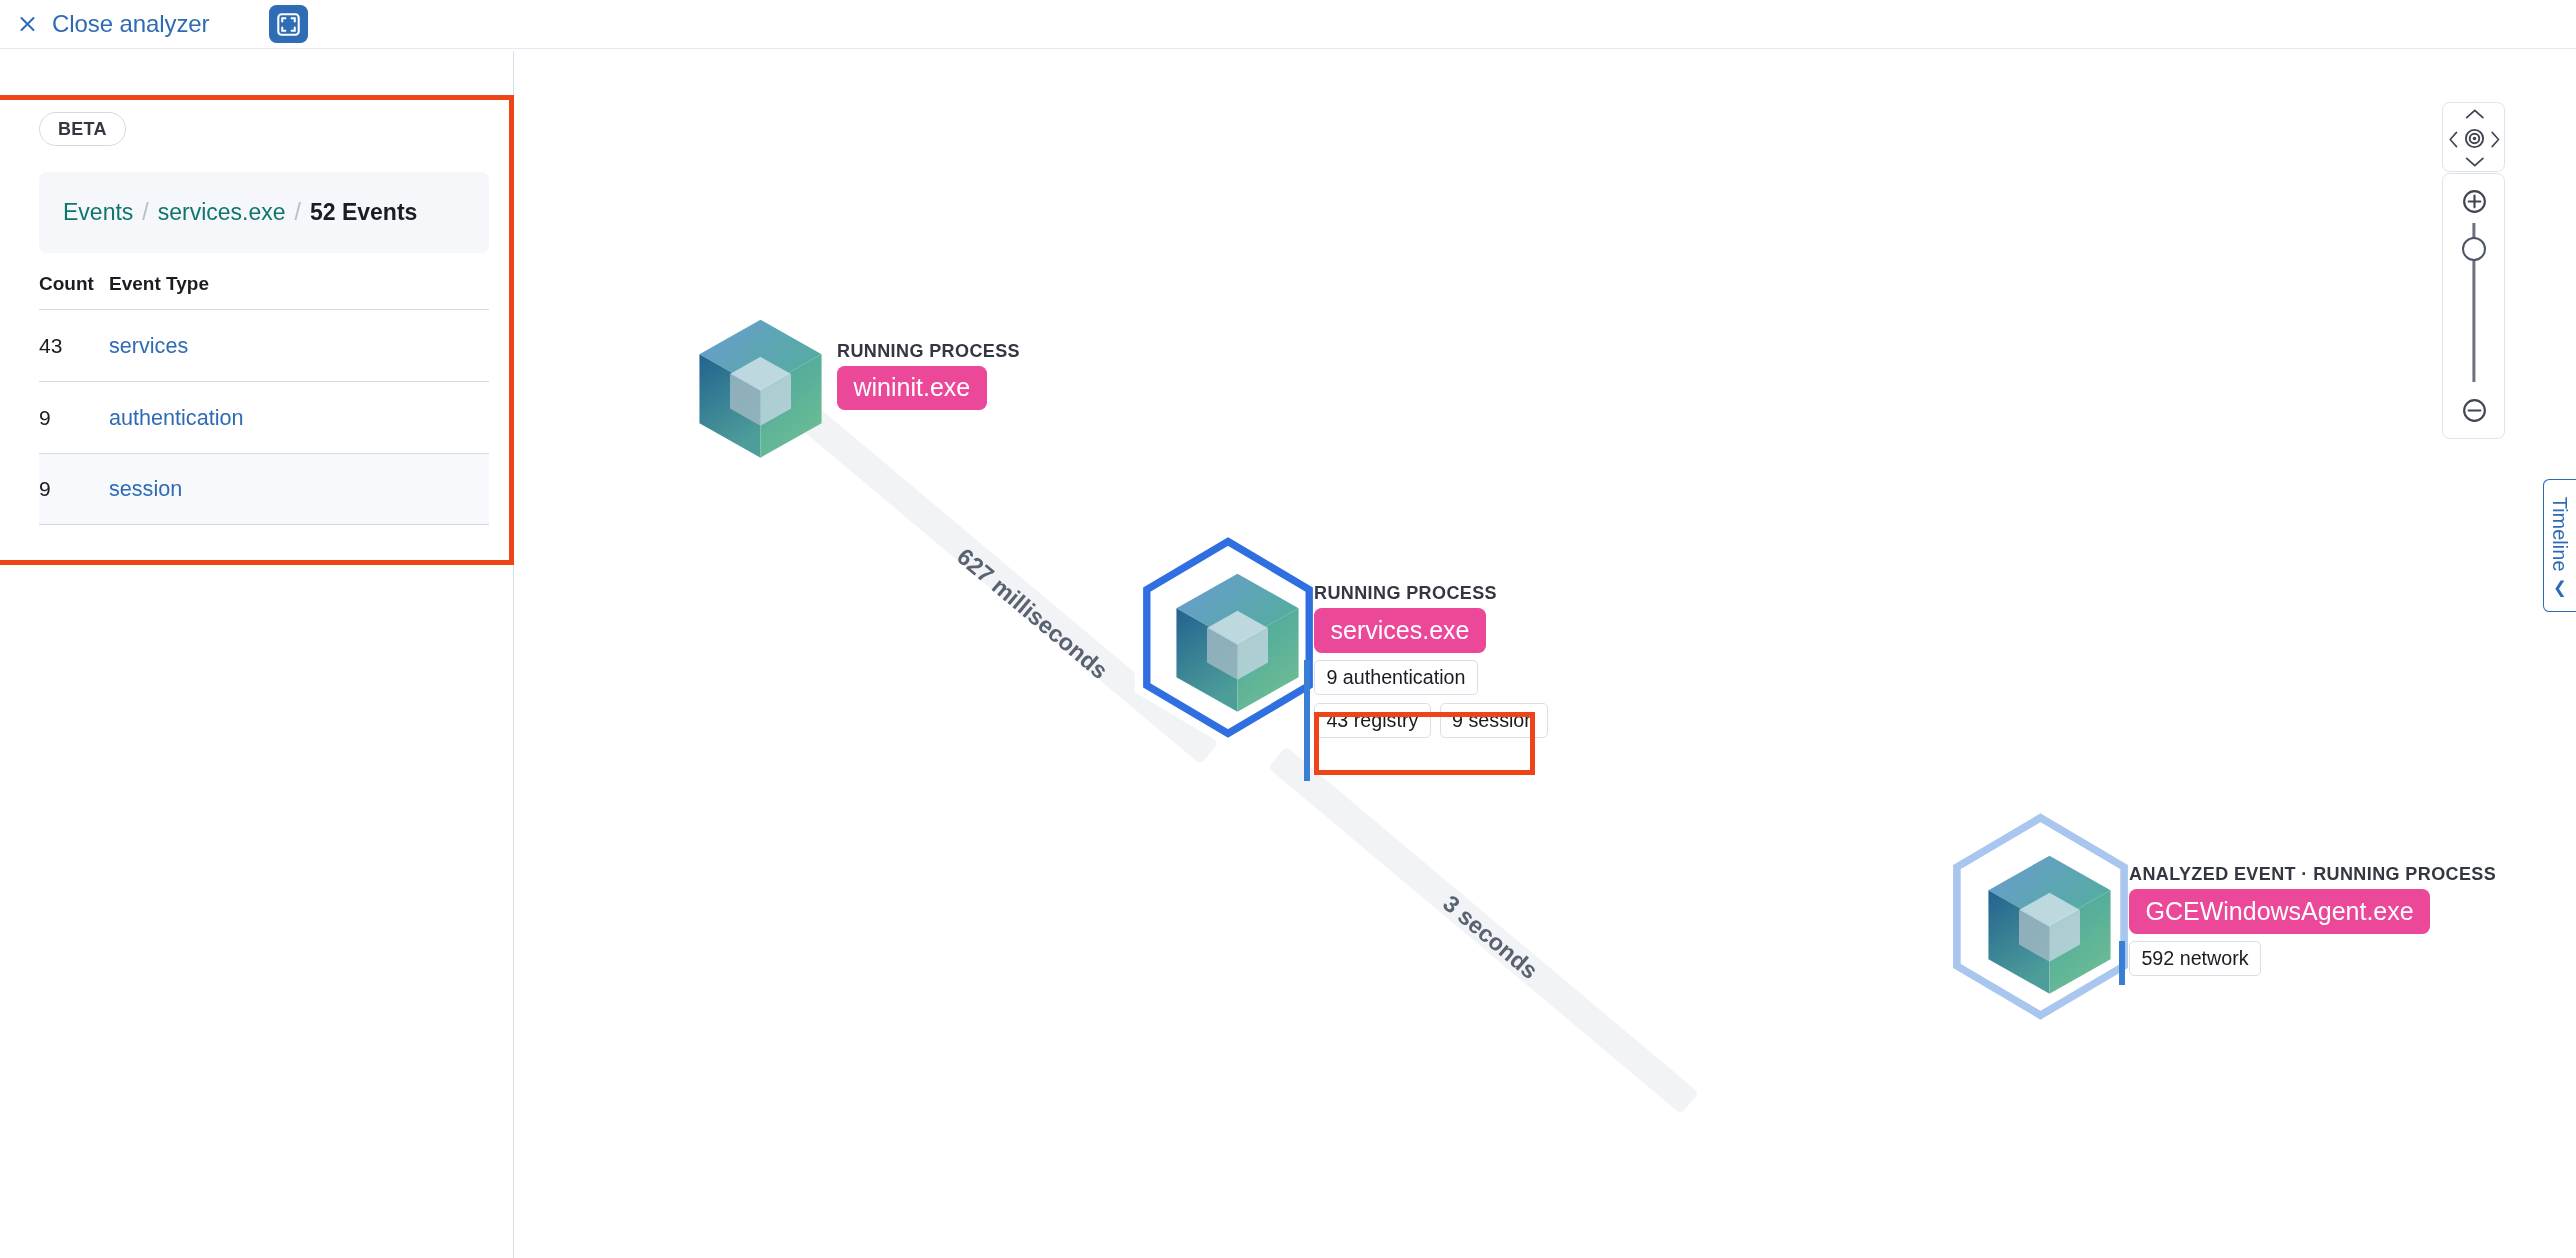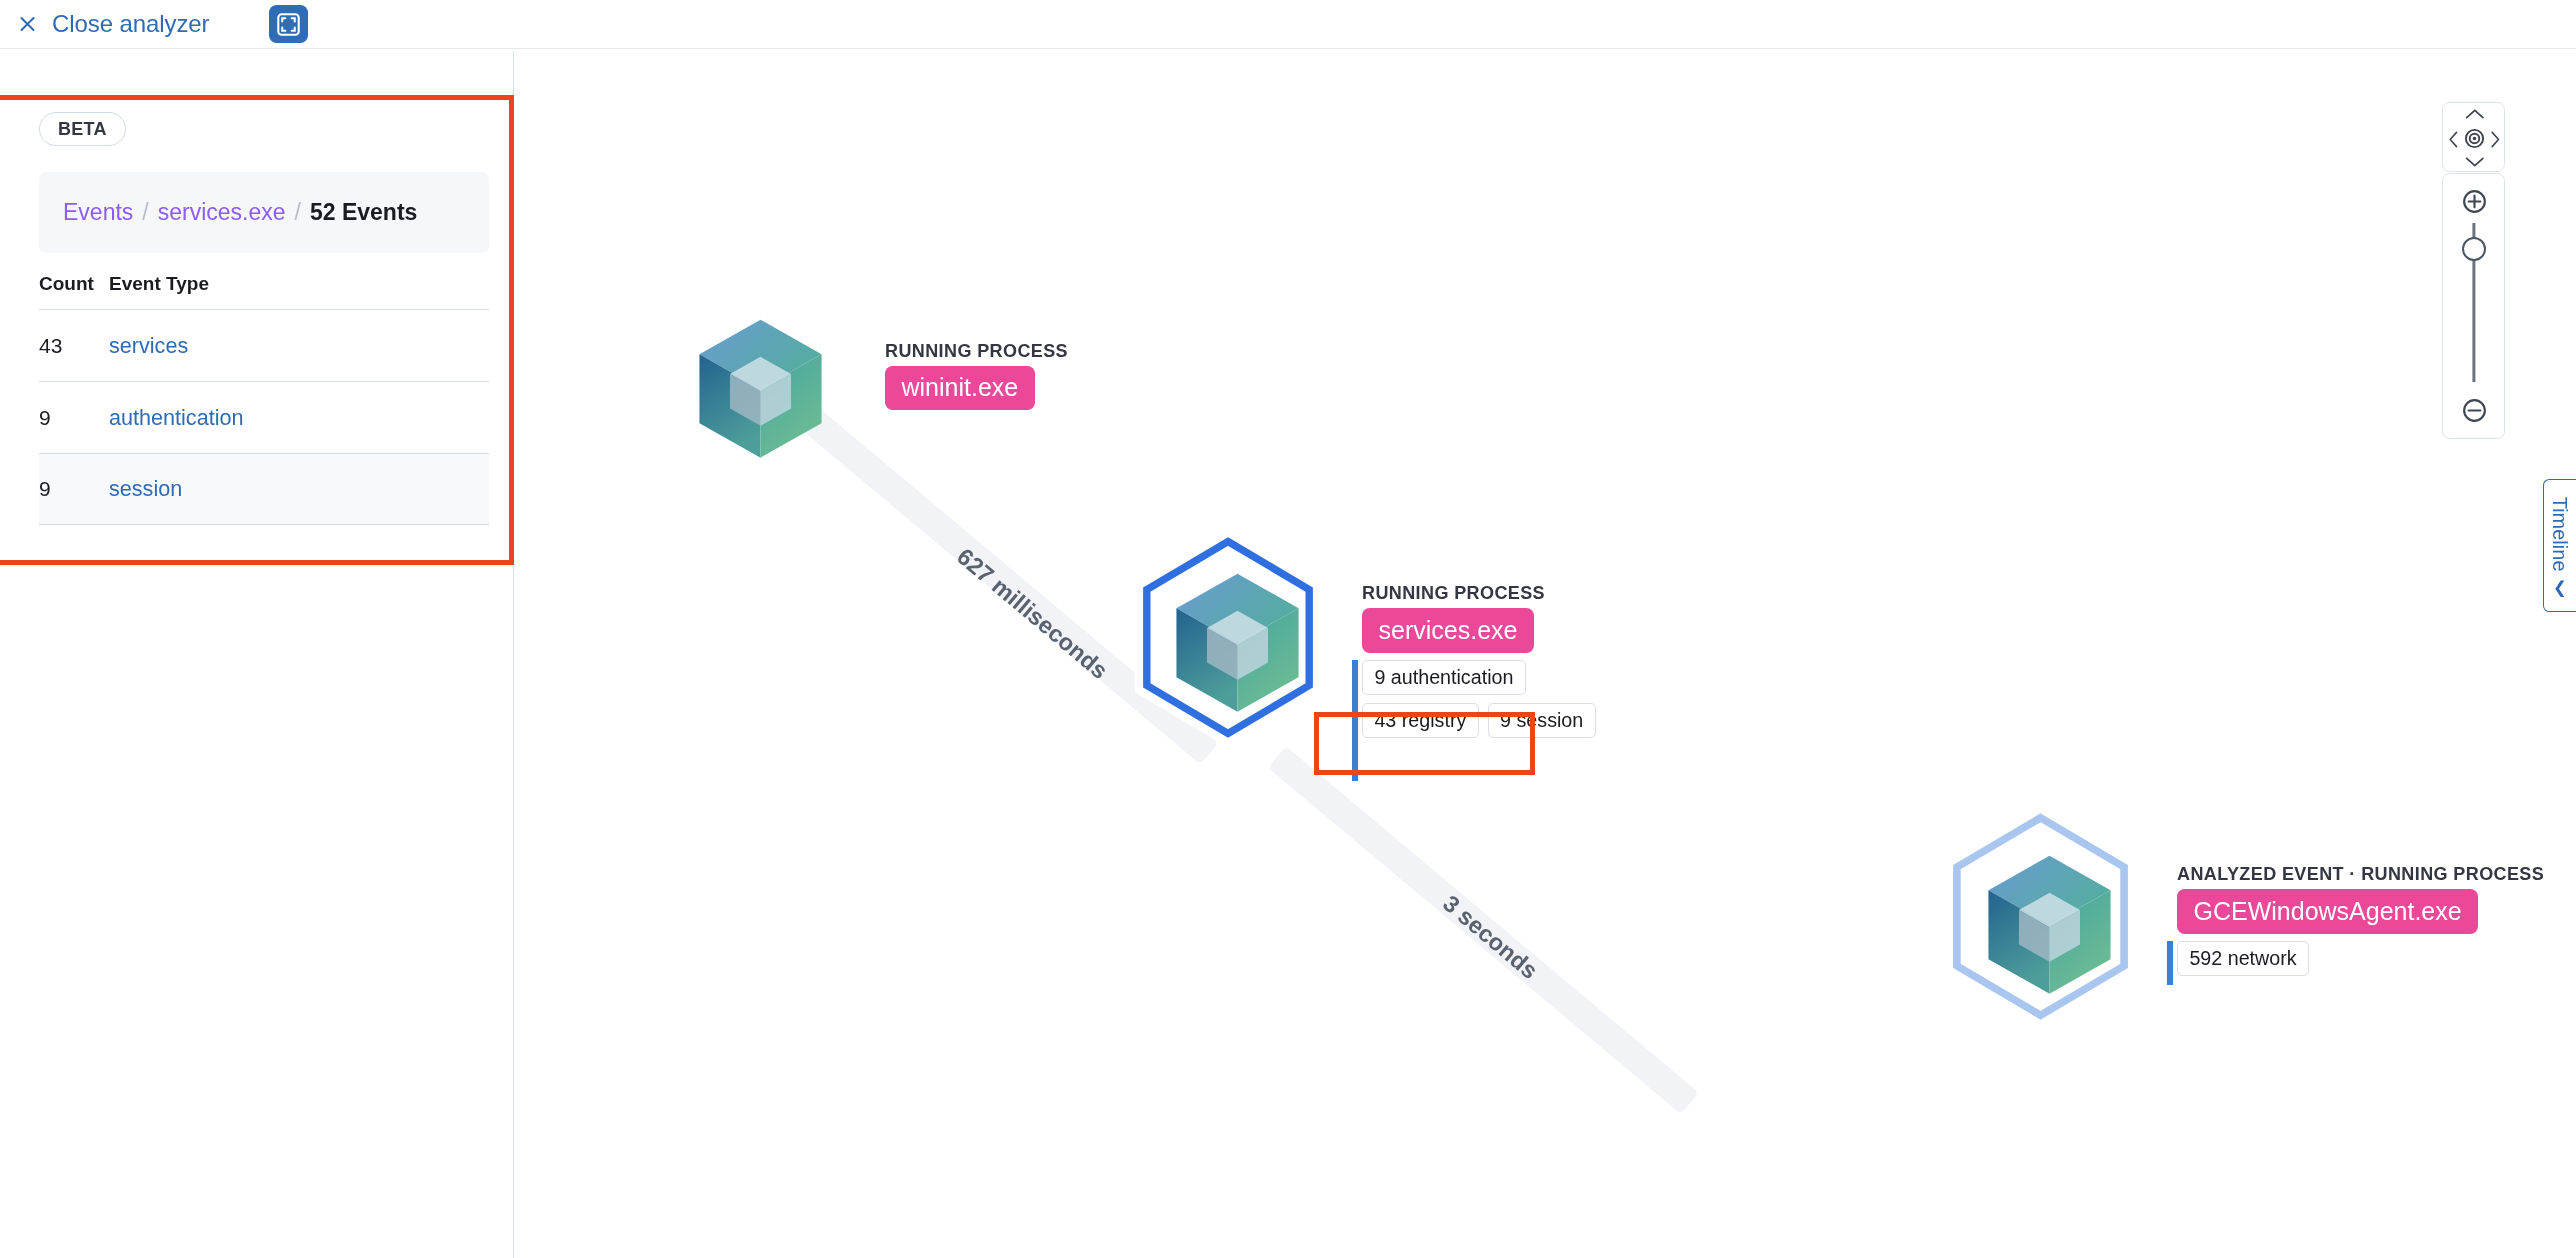--- a/index.html
+++ b/index.html
@@ -46,21 +46,21 @@
     padding:5.7px 18px; font-size:18px; font-weight:bold; color:#343741;
     letter-spacing:0.3px; display:inline-block;
   }
   .breadcrumb {
     position:absolute; left:39px; top:121px; width:450px; height:81px;
     background:#f5f7fa; border-radius:7.6px;
     display:flex; align-items:center; padding-left:24px;
     font-size:23px; color:#69707d; gap:9px;
   }
   .bc-sep { color:#b7bdc8; font-size:23px; }
-  .bc-link { color:#8b5cf6; cursor:pointer; }
+  .bc-link { color:#0f766e; cursor:pointer; }
   .bc-current { color:#1a1c21; font-weight:bold; }
 
   .tbl { position:absolute; left:39px; top:222px; width:450px; }
   .tbl-head { display:flex; padding:0 0 14px 0; }
   .th { font-size:19px; font-weight:bold; color:#1a1c21; }
   .th.count { width:70px; }
   .tbl-row {
     display:flex; align-items:center; height:72px;
     border-top:1.3px solid #d3dae6;
   }
@@ -84,21 +84,21 @@
   }
   .edge-label {
     position:absolute; color:#5a6270; font-weight:bold; font-size:23.5px;
     white-space:nowrap; transform-origin:0 50%;
   }
 
   
   .node { position:absolute; }
   .cube { position:absolute; }
   .hexring { position:absolute; }
-  .node-labels { position:absolute;margin-left:48px; }
+  .node-labels { position:absolute; }
   .node-kind {
     font-size:18px; font-weight:bold; color:#343741; letter-spacing:0.4px;
     white-space:nowrap; margin-bottom:4.4px;
   }
   .node-pill {
     background:#ec4899; color:#fff; border-radius:7.6px;
     padding:7.6px 16.5px; font-size:25px; display:inline-block;
     white-space:nowrap; text-align:center; cursor:pointer;
   }
   .badges { margin-top:7.6px; position:relative; }

